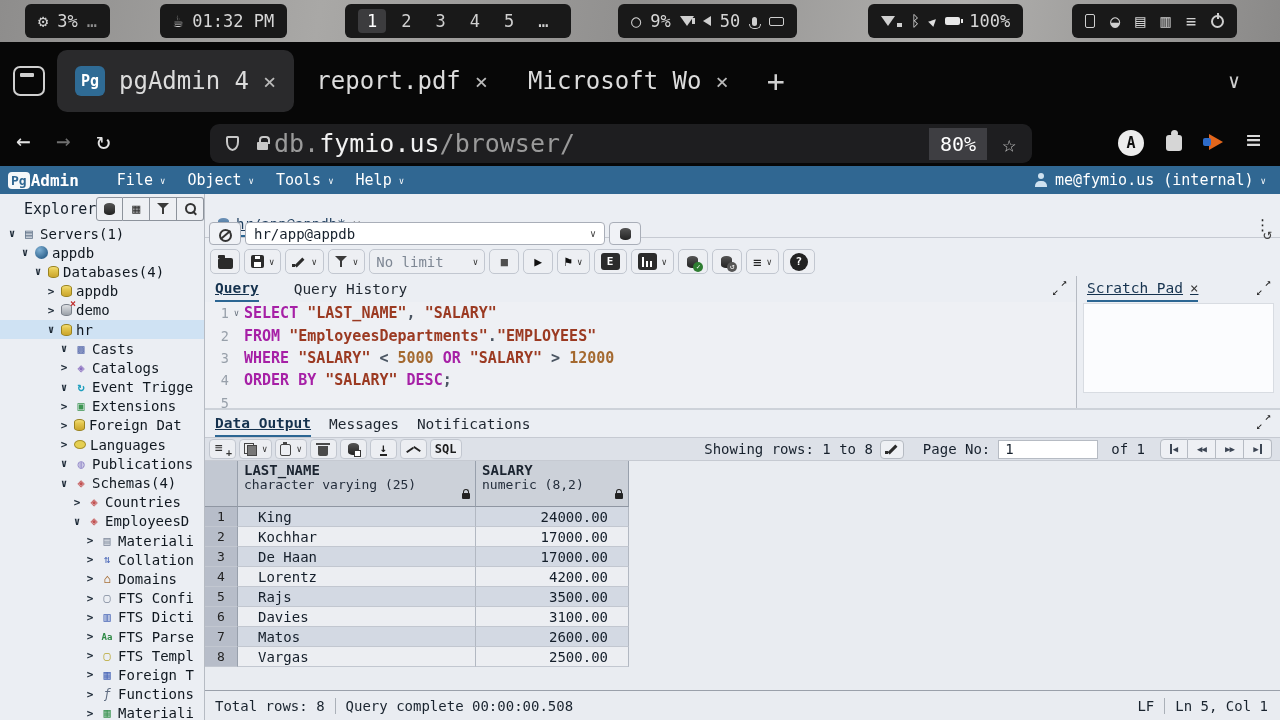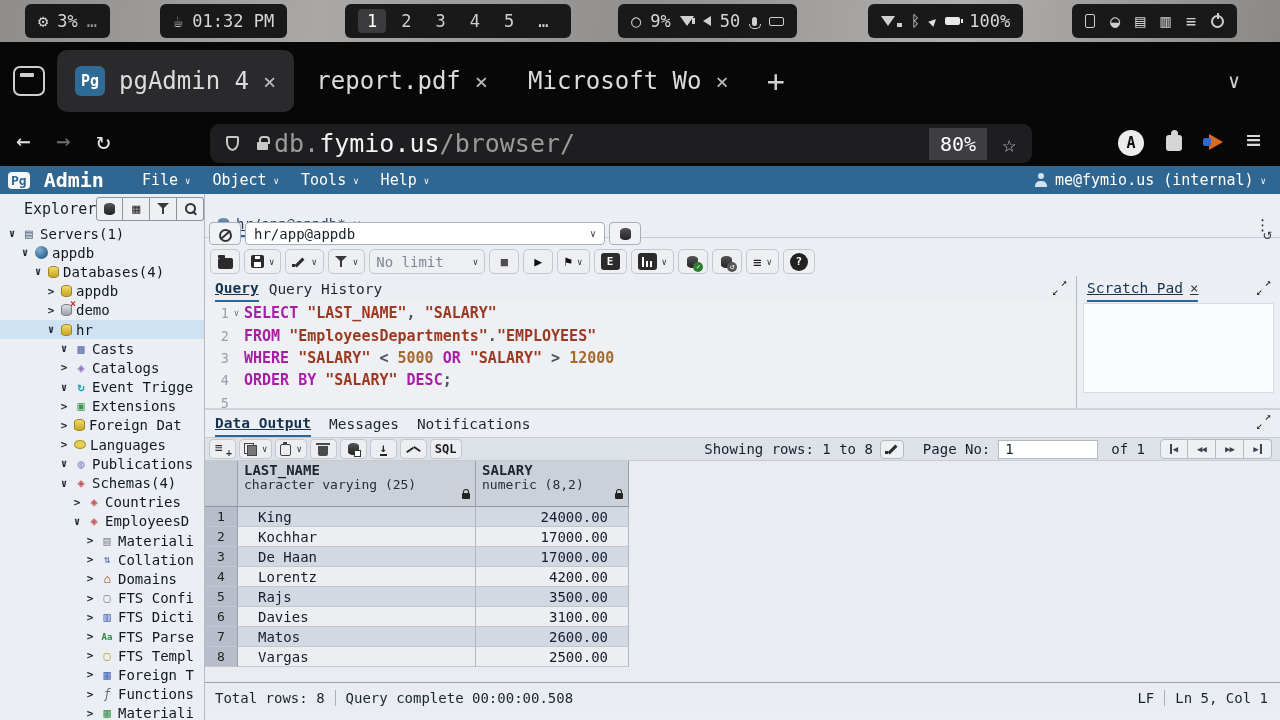--- a/index.html
+++ b/index.html
@@ -66,21 +66,21 @@
   .i-megaphone{position:absolute;left:1202px;top:13px;width:22px;height:18px}
   .i-megaphone::before{content:"";position:absolute;left:7px;top:1px;border-top:8px solid transparent;border-bottom:8px solid transparent;border-left:14px solid #e2661c}
   .i-megaphone::after{content:"";position:absolute;left:1px;top:5px;width:8px;height:8px;background:#2e6bc8;border-radius:2px}
   .burger{position:absolute;left:1246px;top:5px;font-size:25px;color:#d9d9d9}
 
   
   .menubar{position:absolute;left:0;top:166px;width:1280px;height:28px;background:#306792;
     display:flex;align-items:center;color:#fff;font-size:15px}
   .logo{margin-left:8px;display:flex;align-items:center}
   .logo-pg{background:#f5f8fa;color:#2f6792;font-weight:bold;font-size:13px;padding:1px 3px;border-radius:4px}
-  .logo-admin{font-weight:bold;font-size:20px;margin-left:14px}
+  .logo-admin{font-weight:bold;font-size:16px;margin-left:1px}
   .menus{display:flex;margin-left:16px}
   .menu-item{margin-left:22px;display:flex;gap:7px;align-items:center;cursor:default}
   .mchev{font-size:9px;opacity:.95;margin-top:2px}
   .userchip{margin-left:auto;margin-right:14px;display:flex;align-items:center;gap:7px}
   .usericon{width:14px;height:14px;position:relative}
   .usericon::before{content:"";position:absolute;left:4px;top:0;width:6px;height:6px;border-radius:50%;background:#cfe2f0}
   .usericon::after{content:"";position:absolute;left:1px;bottom:0;width:12px;height:6px;border-radius:5px 5px 0 0;background:#cfe2f0}
 
   
   .sidebar{position:absolute;left:0;top:194px;width:205px;bottom:0;background:#ebeef3;border-right:1px solid #b6bbc3;overflow:hidden}
@@ -178,21 +178,21 @@
   .i-commit::after{content:"✓";position:absolute;right:-5px;bottom:-4px;width:10px;height:10px;border-radius:50%;
     background:#2e7d32;color:#fff;font-size:7px;display:flex;align-items:center;justify-content:center}
   .i-rollback::after{content:"↺";position:absolute;right:-5px;bottom:-4px;width:10px;height:10px;border-radius:50%;
     background:#555;color:#fff;font-size:8px;display:flex;align-items:center;justify-content:center}
   .i-macros::before{content:"≡";font-size:14px;color:#222}
   .i-help{width:18px;height:18px;border-radius:50%;background:#222}
   .i-help::before{content:"?";color:#fff;font-size:11px;font-weight:bold}
 
   
   .editpane{position:absolute;left:205px;top:276px;width:871px;height:132px}
-  .edittabs{height:26px;display:flex;align-items:center;gap:10px;padding-left:10px;position:relative}
+  .edittabs{height:26px;display:flex;align-items:center;gap:35px;padding-left:10px;position:relative}
   .ptab{font-size:14.5px;color:#1e2630;height:100%;display:flex;align-items:center}
   .ptab.on{color:#15324e;text-decoration:underline;border-bottom:2px solid #2c6693;font-weight:bold}
   .expbtn{position:absolute;right:9px;top:4px;width:15px;height:15px}
   .expbtn::before{content:"↗";position:absolute;top:-4px;right:0;font-size:11px;color:#222}
   .expbtn::after{content:"↙";position:absolute;bottom:-3px;left:0;font-size:11px;color:#222}
   .codearea{position:absolute;top:26px;left:0;right:0;bottom:0;background:#eef0f4;overflow:hidden}
   .cl{height:22.4px;display:flex;align-items:center;font-size:15px}
   .lnum{width:24px;text-align:right;color:#98a0aa;font-size:13.5px;flex:none}
   .fold{width:15px;font-size:9px;color:#6a7480;text-align:center;flex:none}
   .ctext{white-space:pre;font-weight:bold}
@@ -253,21 +253,21 @@
   .glock::before{content:"";position:absolute;left:1px;top:-4px;width:4px;height:4px;border:1.5px solid #222;border-bottom:none;border-radius:3px 3px 0 0}
   .grow{display:flex;height:20px}
   .gc{border-right:1px solid #b2b8c2;border-bottom:1px solid #c2c7d0;font-size:14px;color:#141e2a;
     display:flex;align-items:center;padding:0 20px;overflow:hidden}
   .gnum{width:33px;background:#b7bdc9;justify-content:center;color:#222;font-size:13px;border-right:1px solid #98a0ac;padding:0}
   .gname{width:238px}.gsal{width:153px;justify-content:flex-end}
   .grow.odd .gname,.grow.odd .gsal{background:#d3d9e3}
   .grow.even .gname,.grow.even .gsal{background:#eceef2}
 
   
-  .statusbar{position:absolute;left:205px;right:0;bottom:8px;height:30px;background:#e9ecf1;border-top:1px solid #9aa0aa;
+  .statusbar{position:absolute;left:205px;right:0;bottom:0;height:30px;background:#e9ecf1;border-top:1px solid #9aa0aa;
     display:flex;align-items:center;font-size:14px;color:#1a242f;padding-left:10px}
   .sdiv{width:1px;height:16px;background:#aab0b8;margin:0 10px}
   .sspacer{flex:1}
   .statusbar .right{margin-right:12px}
 </style>
 </head>
 <body>
 
 <div class="sysbar">
   <div class="seg seg-cpu">

